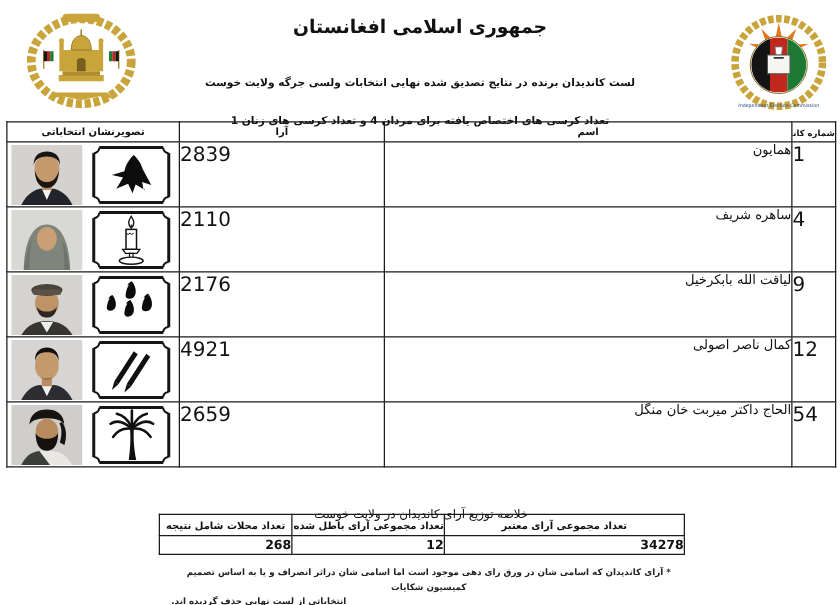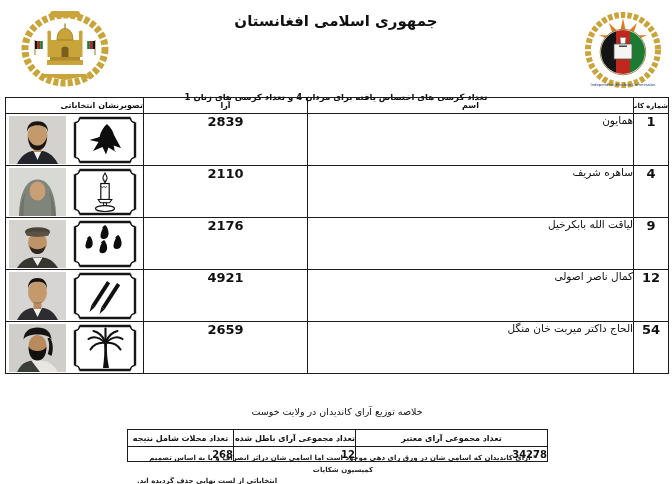--- a/index.html
+++ b/index.html
@@ -16,32 +16,32 @@
   .hdr-l4{top:92px;font-size:8.5px;font-weight:bold;}
 
   
   .main-table{position:absolute;left:5px;top:97px;border-collapse:collapse;table-layout:fixed;width:663px;}
   .main-table th,.main-table td{border:1.5px solid #1b1b1b;padding:0;overflow:hidden;}
   .main-table th{height:15px;font-size:8px;font-weight:bold;white-space:nowrap;}
   .main-table td{height:51px;background:#fff;}
   th.th-num{font-size:6.8px;}
   .media-cell{vertical-align:middle;}
   .media-wrap{display:flex;align-items:center;gap:6px;padding-left:3px;}
-  .sym-hdr{display:flex;justify-content:flex-end;align-items:center;direction:ltr;}
-  .td-votes,.td-num{vertical-align:top;padding-top:13px;text-align:center;
-                    font-weight:bold;font-size:13px;}
+  .sym-hdr{display:flex;justify-content:center;align-items:center;direction:ltr;}
+  .td-votes,.td-num{vertical-align:top;padding-top:13px;text-align:left;
+                    font-weight:normal;font-size:16px;}
   .td-name{vertical-align:top;padding-top:13px;direction:rtl;text-align:right;
            padding-right:62px;font-size:10.5px;}
   .photo{width:57px;height:48px;display:block;}
   .symframe{width:66px;height:48px;display:block;}
 
   
   .sum-title{position:absolute;left:127px;width:420px;top:406px;text-align:center;
              font-size:9.5px;font-weight:normal;direction:rtl;}
-  .sum-table{position:absolute;left:127px;top:429px;border-collapse:collapse;table-layout:fixed;width:420px;border-radius:14px;}
+  .sum-table{position:absolute;left:127px;top:411px;border-collapse:collapse;table-layout:fixed;width:420px;border-radius:14px;}
   .sum-table th,.sum-table td{border:1.5px solid #1b1b1b;overflow:hidden;padding:0;}
   .sum-table th{height:16px;font-size:8px;font-weight:bold;white-space:nowrap;direction:rtl;}
   .sum-table td{height:14px;text-align:right;font-size:10px;font-weight:bold;}
 
   
   .footnote{position:absolute;left:137px;width:412px;top:453px;font-size:7px;
             font-weight:bold;color:#222;line-height:11.5px;}
   .fn1{direction:rtl;text-align:center;}
   .fn2{direction:rtl;text-align:left;}
 </style>
@@ -119,20 +119,21 @@
         <rect x="52" y="20" width="15" height="44" fill="#1c7a33"></rect>
       </g>
       <path d="M42 27.5 L48 27.5 L47.2 34 L42.8 34 Z" fill="#fdfdfb" stroke="#777" stroke-width="0.7"></path>
       <rect x="36" y="34" width="18" height="15" fill="#f5f5f2" stroke="#555" stroke-width="0.8"></rect>
       <line x1="41" y1="36.2" x2="49" y2="36.2" stroke="#333" stroke-width="1.4"></line>
       <text x="45" y="75.5" text-anchor="middle" font-size="3.8" fill="#1f3f7a" font-family="DejaVu Sans">Independent Election Commission</text>
     </svg>
   </span>
 
   <div class="hdr hdr-title" style="position:absolute">جمهوری اسلامی افغانستان</div>
+  <div class="hdr hdr-l3" style="position:absolute">لست کاندیدان برنده در نتایج تصدیق شده نهایی انتخابات ولسی جرگه ولایت خوست</div>
   <div class="hdr hdr-l4" style="position:absolute">تعداد کرسی های اختصاص یافته برای مردان 4 و تعداد کرسی های زنان 1</div>
 
   <table class="main-table">
     <colgroup>
         <col style="width:138px">
         <col style="width:164px">
         <col style="width:326px">
         <col style="width:35px">
       </colgroup>
     <thead>

